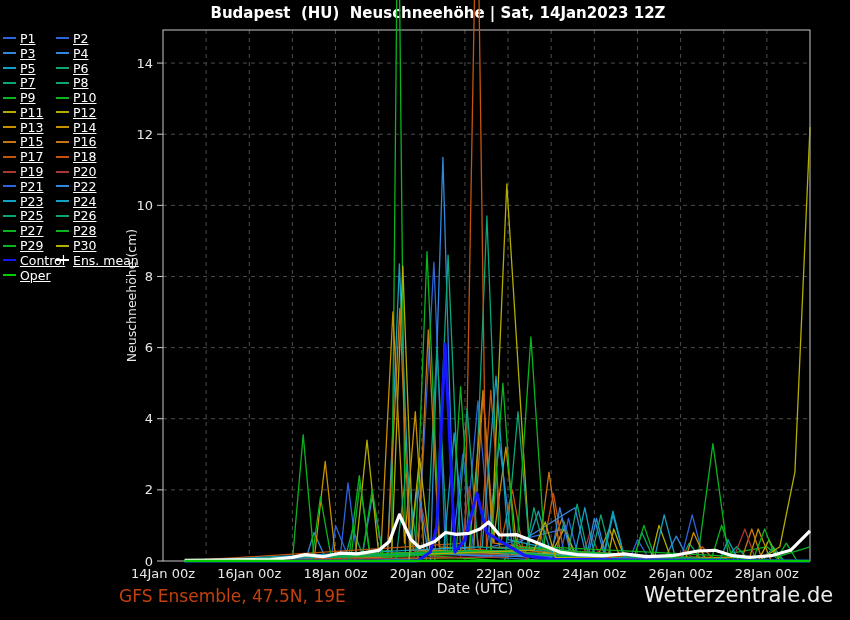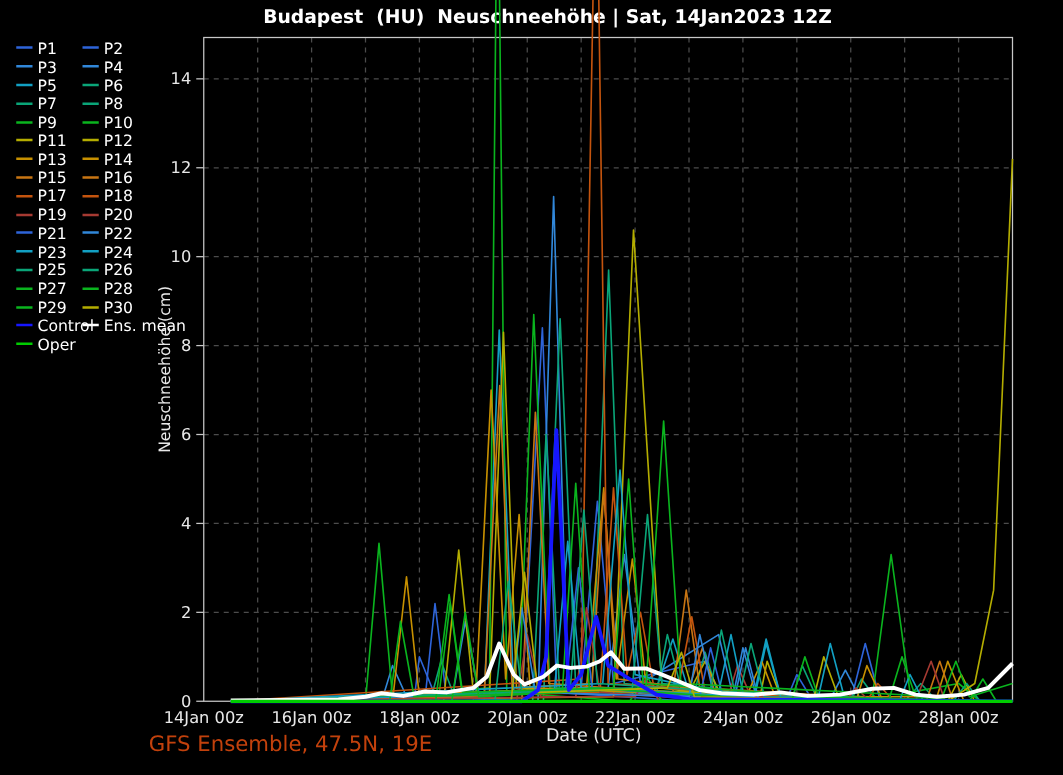--- a/index.html
+++ b/index.html
@@ -1,21 +1,21 @@
 <!DOCTYPE html>
 <html><head>
 <meta charset="utf-8">
 <style>
   html,body{margin:0;padding:0;background:#000;}
   .stage{position:relative;width:850px;height:620px;background:#000;overflow:hidden;
          font-family:"DejaVu Sans","Liberation Sans",sans-serif;}
   .title{position:absolute;top:4px;left:0;width:100%;box-sizing:border-box;padding-left:26px;
          text-align:center;color:#ffffff;font-weight:bold;font-size:15px;white-space:pre;z-index:1;}
-  .legend{position:absolute;left:13px;top:31px;display:grid;grid-template-columns:53px auto;
-          grid-auto-rows:14.8px;color:#ffffff;font-size:12.5px;z-index:1;}
+  .legend{position:absolute;left:3px;top:31px;display:grid;grid-template-columns:53px auto;
+          grid-auto-rows:14.8px;color:#ffffff;font-size:12.5px;z-index:1;text-decoration:underline;}
   .legend-item{display:flex;align-items:center;white-space:nowrap;}
   .legend-swatch{width:13px;height:2px;margin-right:4px;flex:0 0 13px;}
   .footer-left{position:absolute;left:119px;top:586px;color:#c2410c;font-size:17px;z-index:1;}
   .footer-right{position:absolute;left:644px;top:583px;color:#ededed;font-size:21px;z-index:1;}
   svg.chart{position:absolute;left:0;top:0;z-index:2;pointer-events:none;}
 </style>
 </head>
 <body>
 
 <div class="stage">
@@ -266,13 +266,14 @@
       <polyline points="184.6,561.0 361.4,561.0 372.2,489.9 383.0,557.4 516.7,550.3 530.9,336.9 544.7,546.8 753.9,557.4 764.7,529.0 775.5,557.4 810.0,546.8" fill="none" stroke="#0ab41e" stroke-width="1.3" stroke-linejoin="round"></polyline>
       <polyline points="184.6,561.0 348.5,561.0 359.3,475.6 370.0,553.9 490.8,550.3 502.9,383.2 514.5,546.8 710.8,561.0 721.6,525.4 732.4,557.4 775.5,561.0 786.3,543.2 797.1,561.0 810.0,561.0" fill="none" stroke="#0ab41e" stroke-width="1.3" stroke-linejoin="round"></polyline>
       <polyline points="184.6,561.0 311.8,561.0 320.4,497.0 331.2,557.4 449.8,553.9 460.6,386.7 471.4,550.3 633.2,561.0 643.9,525.4 654.7,557.4 810.0,561.0" fill="none" stroke="#0ab41e" stroke-width="1.3" stroke-linejoin="round"></polyline>
       <polyline points="184.6,561.0 408.9,561.0 419.6,457.9 430.4,553.9 533.9,550.3 545.2,521.9 555.5,557.4 758.2,561.0 779.8,546.8 794.9,472.1 810.0,127.1" fill="none" stroke="#b4ad00" stroke-width="1.3" stroke-linejoin="round"></polyline>
       <polyline points="184.6,561.0 417.5,561.0 430.4,552.1 436.9,525.4 445.1,344.0 455.0,552.1 464.9,539.7 477.0,493.4 486.5,532.5 503.8,543.2 525.3,555.7 551.2,559.2 810.0,561.0" fill="none" stroke="#1616ff" stroke-width="3" stroke-linejoin="round"></polyline>
       <polyline points="184.6,560.3 270.8,559.6 292.4,557.4 305.3,554.6 322.6,556.7 339.8,553.2 357.1,553.9 378.7,550.3 389.4,541.4 399.4,514.8 411.0,539.7 419.6,547.5 434.7,541.4 445.5,532.5 456.3,534.3 469.2,533.3 480.0,529.0 488.7,521.9 499.4,535.0 516.7,534.7 529.6,539.7 542.6,545.0 559.8,552.1 577.1,554.6 603.0,555.7 624.5,553.9 646.1,556.7 672.0,555.7 697.9,551.0 715.1,550.3 732.4,555.7 749.6,557.4 771.2,555.7 790.6,550.3 810.0,530.8" fill="none" stroke="#ffffff" stroke-width="3.2" stroke-linejoin="round"></polyline>
       <polyline points="184.6,561.0 810.0,561.0" fill="none" stroke="#00cc00" stroke-width="2.6" stroke-linejoin="round"></polyline>
     </svg>
 
   <div class="footer-left">GFS Ensemble, 47.5N, 19E</div>
+  <div class="footer-right">Wetterzentrale.de</div>
 </div>
 
 </body></html>

